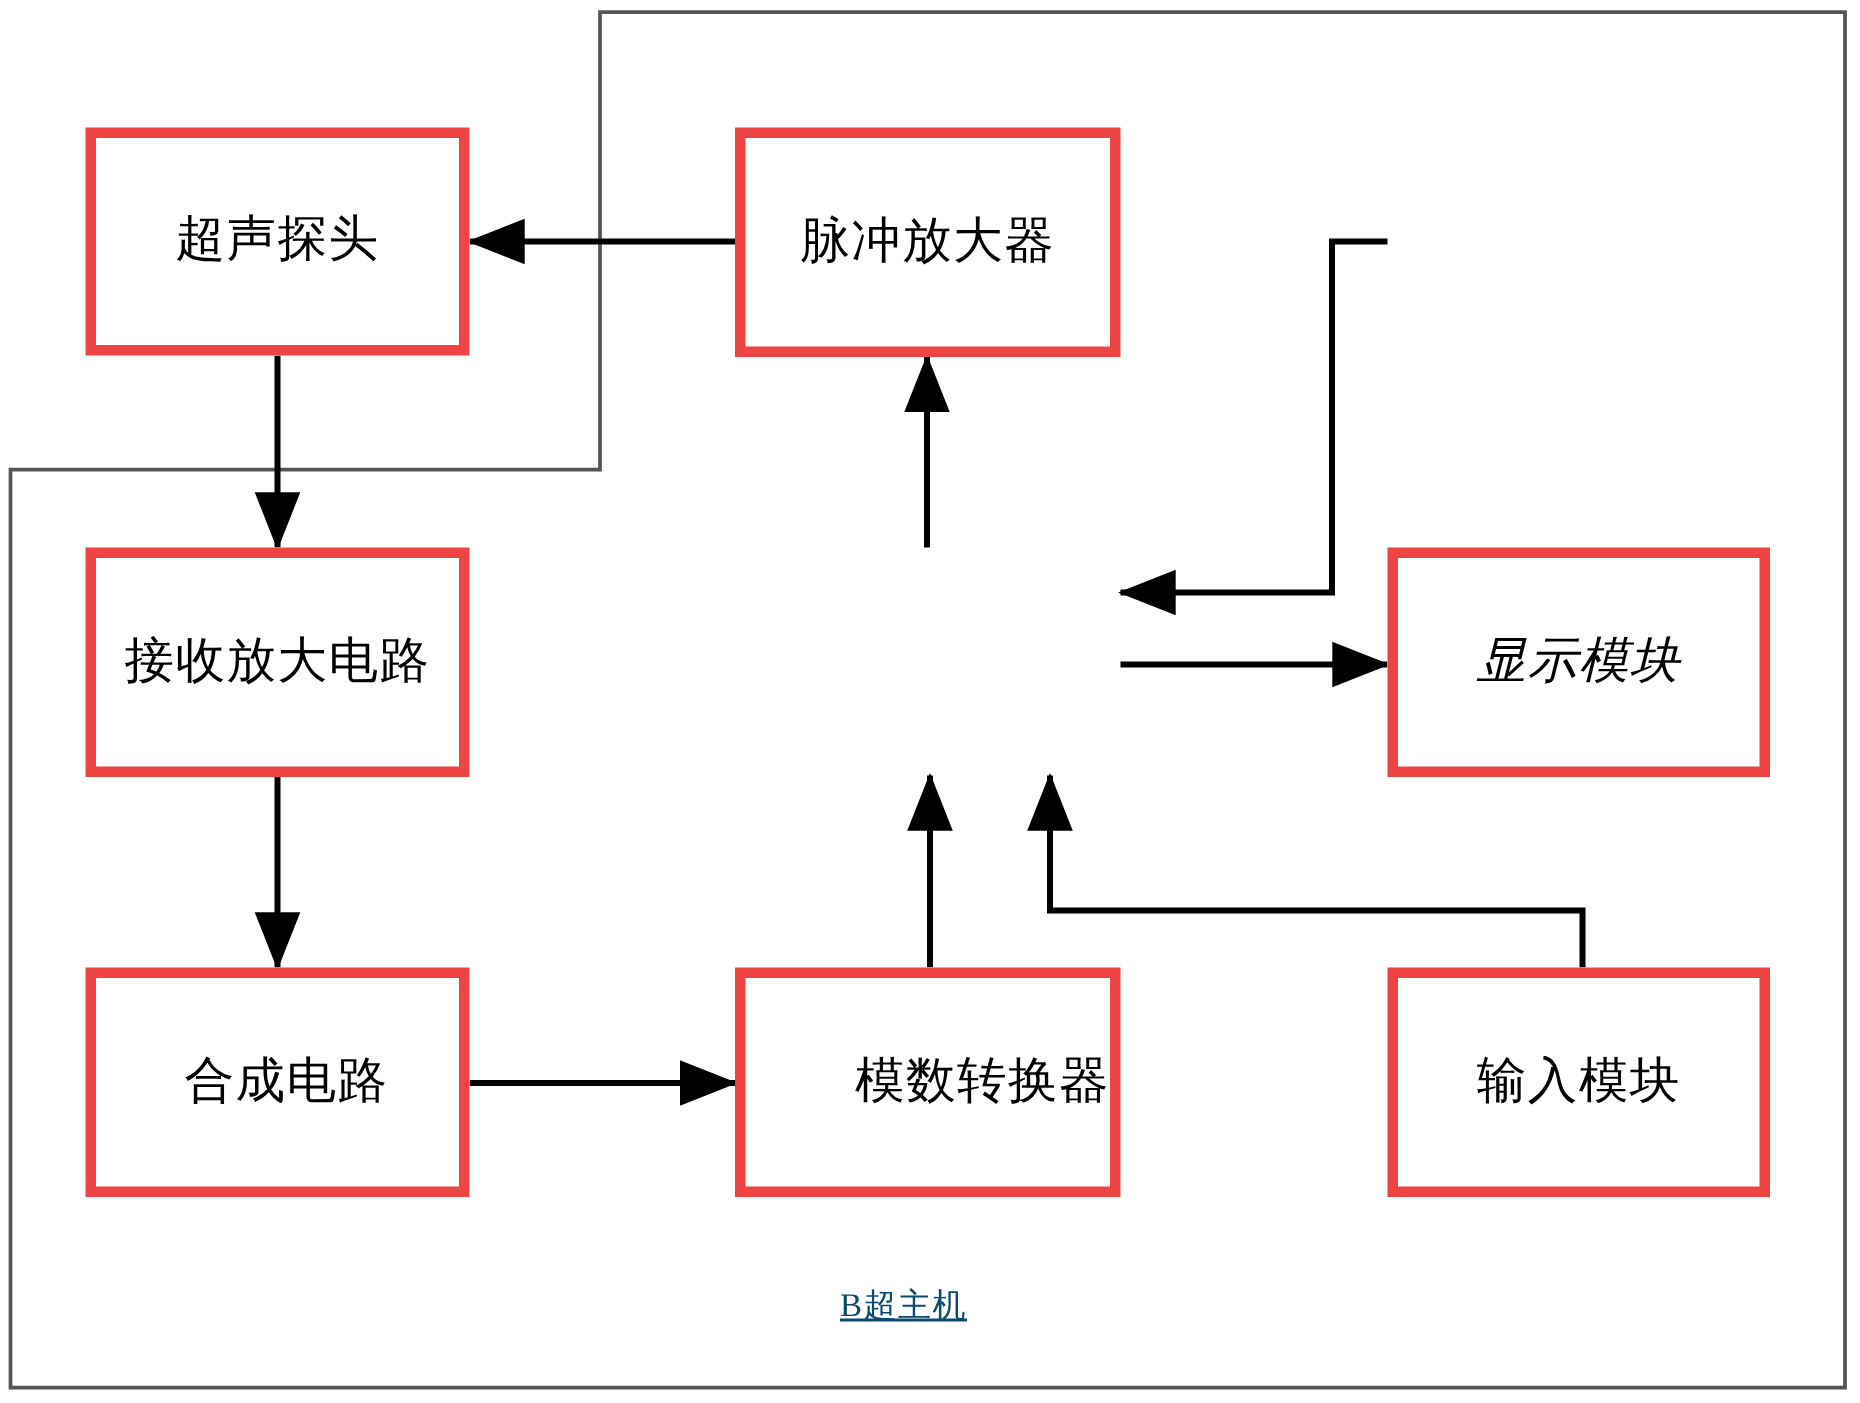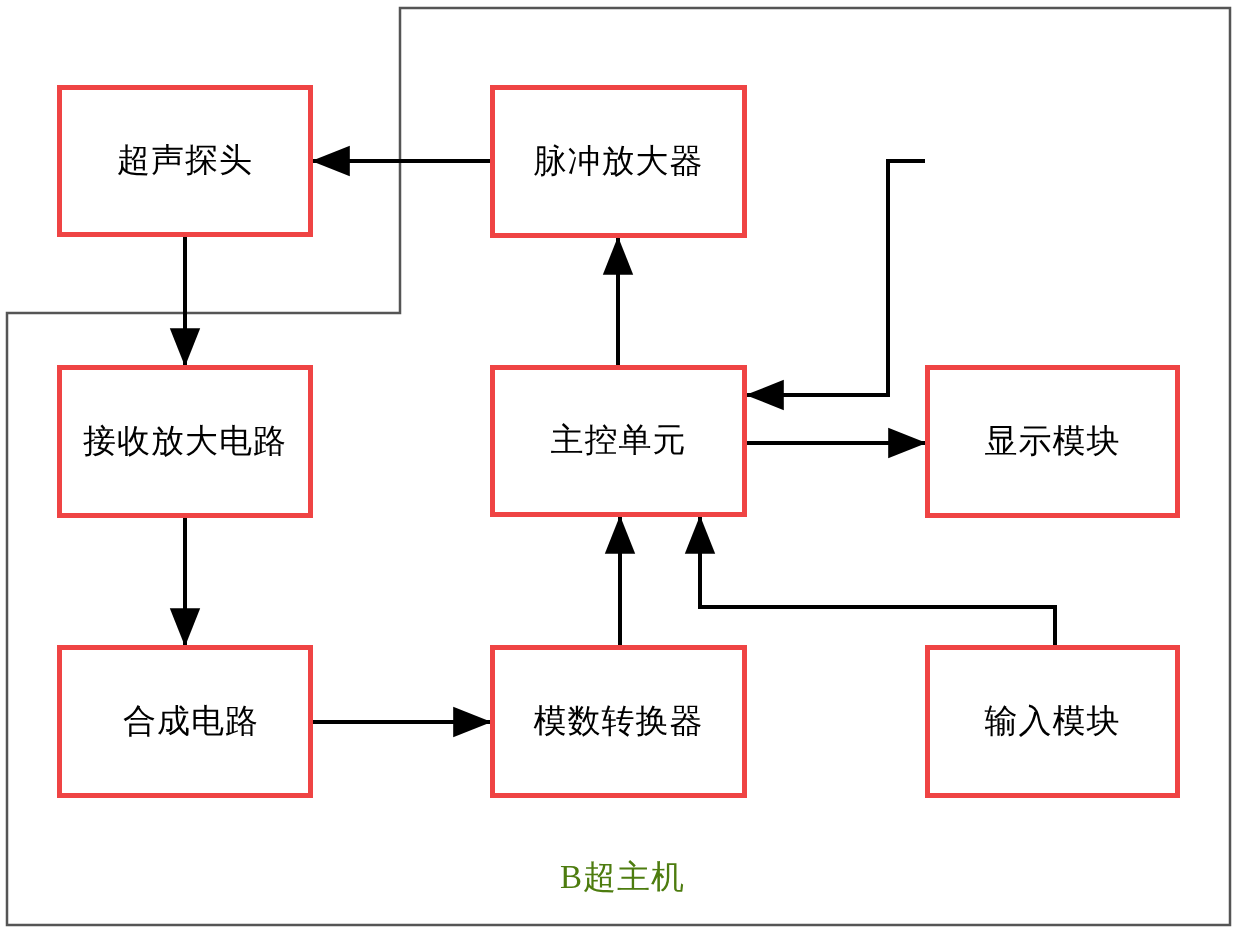--- a/index.html
+++ b/index.html
@@ -1,26 +1,26 @@
 <!DOCTYPE html>
 <html><head>
 <meta charset="utf-8">
 <style>
   html,body{margin:0;padding:0;background:#ffffff;}
   body{font-family:"Liberation Serif","DejaVu Serif",serif;}
   #stage{position:relative;width:1240px;height:935px;background:#ffffff;overflow:hidden;}
   #stage svg{position:absolute;left:0;top:0;width:1240px;height:935px;}
-  .node{position:absolute;border:5px solid #ef4444;background:#fff;
+  .node{position:absolute;border:7px solid #ef4444;background:#fff;
         display:flex;align-items:center;justify-content:center;text-align:center;
         box-sizing:border-box;z-index:3;}
   .node span{font-size:33px;line-height:1.25;color:#000;letter-spacing:1px;
              font-family:"Liberation Serif","DejaVu Serif",serif;}
   .node.two-line span{line-height:1.22;}
-  .caption{position:absolute;z-index:3;font-size:33px;color:#4d7c0f;
-           font-family:"Liberation Serif","DejaVu Serif",serif;letter-spacing:1px;white-space:nowrap;}
+  .caption{position:absolute;z-index:3;font-size:22px;color:#0c4a6e;
+           font-family:"Liberation Serif","DejaVu Serif",serif;letter-spacing:1px;white-space:nowrap;text-decoration:underline;}
 </style>
 </head>
 <body>
 
 <div id="stage">
 
   <svg viewBox="0 0 1240 935">
     <defs>
       <marker id="ah" markerWidth="11" markerHeight="11" refX="9.2" refY="4" orient="auto" markerUnits="strokeWidth">
         <path d="M0,0.2 L9.6,4 L0,7.8 z" fill="#000"></path>
@@ -48,33 +48,30 @@
 
   <div class="node" style="left:490px;top:85px;width:257px;height:153px;">
     <span>脉冲放大器</span>
   </div>
 
 
   <div class="node two-line" style="left:57px;top:365px;width:256px;height:153px;padding:0 6px;">
     <span>接收放大电路</span>
   </div>
 
-  <div class="node" style="left:490px;top:365px;width:257px;height:152px;">
-    <span>主控单元</span>
-  </div>
 
-  <div class="node" style="left:925px;top:365px;width:255px;height:153px;">
+  <div class="node" style="left:925px;top:365px;width:255px;height:153px;font-style:italic;">
     <span>显示模块</span>
   </div>
 
   <div class="node" style="left:57px;top:645px;width:256px;height:153px;padding-left:12px;">
     <span>合成电路</span>
   </div>
 
-  <div class="node" style="left:490px;top:645px;width:257px;height:153px;">
+  <div class="node" style="left:490px;top:645px;width:257px;height:153px;justify-content:flex-end;">
     <span>模数转换器</span>
   </div>
 
   <div class="node" style="left:925px;top:645px;width:255px;height:153px;">
     <span>输入模块</span>
   </div>
 
   <div class="caption" style="left:560px;top:855px;">B超主机</div>
 
 </div>

